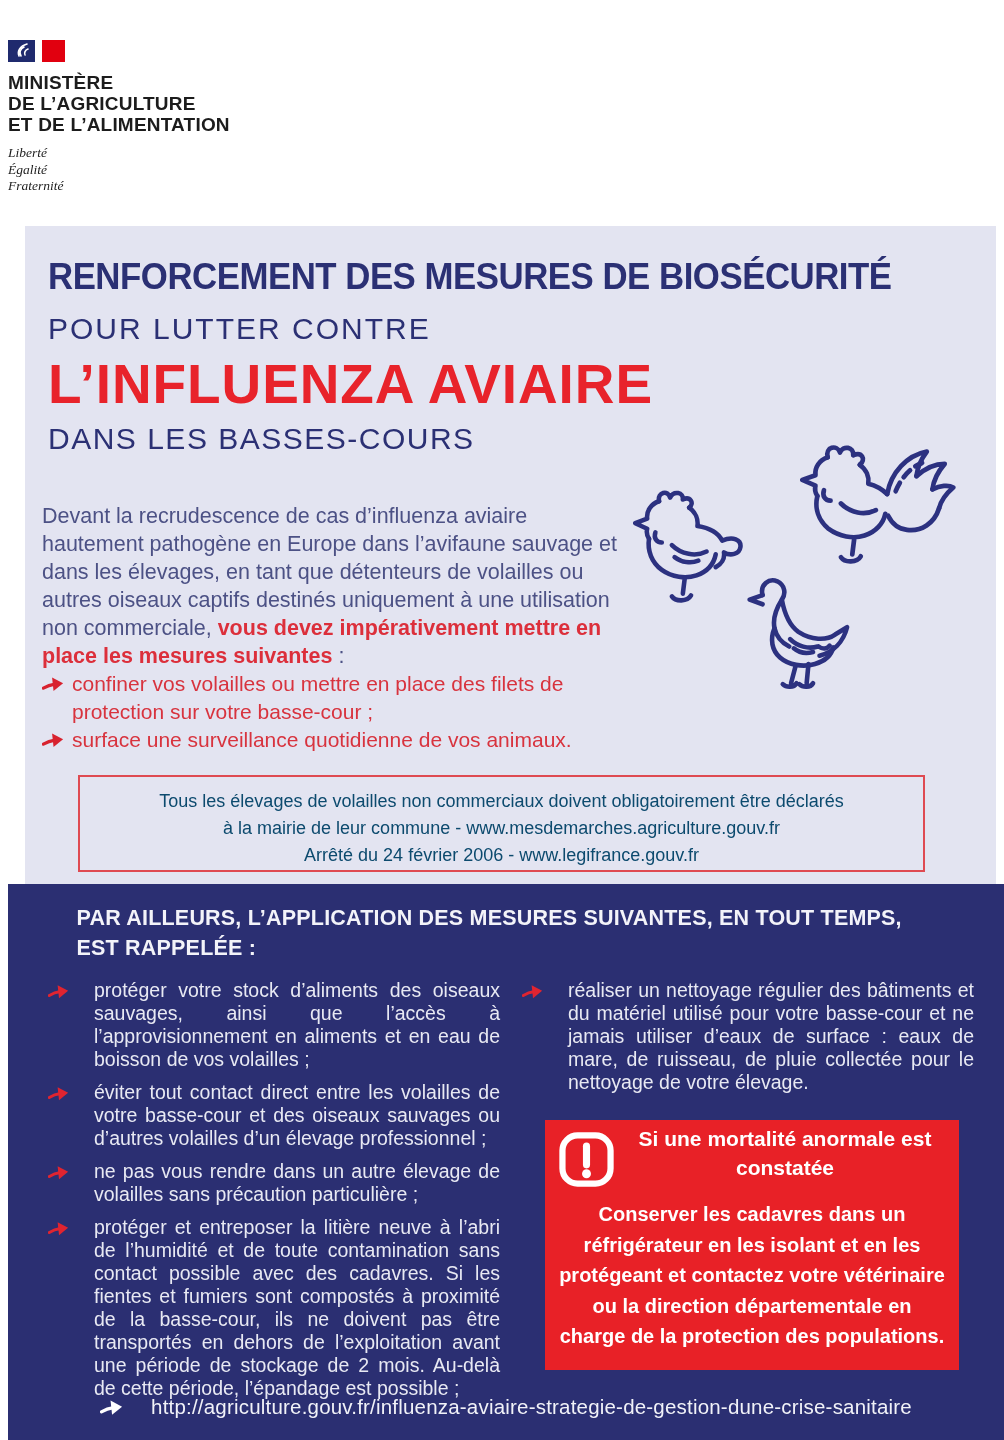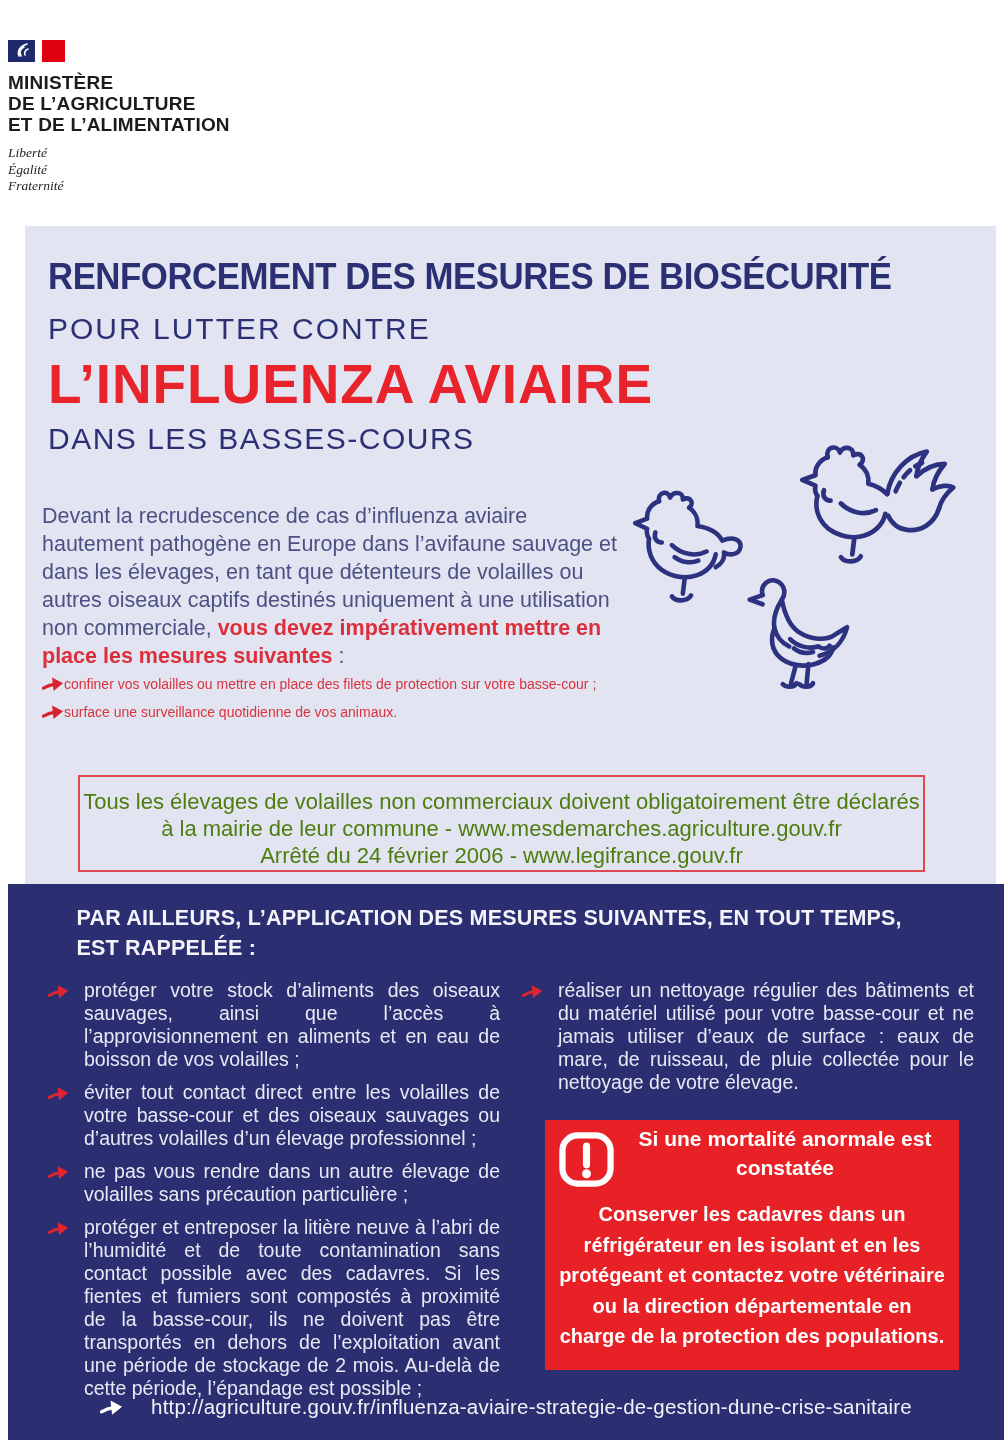--- a/index.html
+++ b/index.html
@@ -30,45 +30,45 @@
   .title-3 { margin-top:5px; font-size:56px; font-weight:800; color:#e8232b;
              letter-spacing:1px; transform:scaleX(0.98); transform-origin:left;
              white-space:nowrap; }
   .title-4 { margin-top:6px; font-size:30px; font-weight:400; color:#2b3074;
              letter-spacing:1.5px; }
 
   .intro { position:absolute; left:17px; top:276px; width:588px;
            font-size:21.5px; line-height:28px; color:#4c5185; }
   .intro .em { color:#dc2f3b; font-weight:700; }
   .intro-bullets { position:absolute; left:17px; top:444px; width:570px; }
-  .ibullet { display:flex; font-size:14px; line-height:28px;
+  .ibullet { display:flex; gap:8px; font-size:21px; line-height:28px;
              color:#d8333e; font-weight:500; }
   .ibullet .arrow-icon { color:#d8222f; margin-top:3px; }
 
   .arrow-icon { width:22px; height:22px; flex:none; display:block; }
 
   .bird { position:absolute; color:#2c3180; }
   .bird-hen     { left:592px; top:253px; width:128px; height:168px; }
   .bird-rooster { left:748px; top:216px; width:184px; height:156px; }
   .bird-goose   { left:710px; top:336px; width:124px; height:158px; }
 
   .notice { position:absolute; left:53px; top:549px; width:843px; height:82px;
             border:2px solid #df4a52; text-align:center; padding-top:11px;
             box-sizing:content-box; }
-  .notice-line { font-size:22px; line-height:27px; color:#4d7c0f; }
+  .notice-line { font-size:18px; line-height:27px; color:#0c4a6e; }
 
   
   .blue { position:absolute; left:8px; top:884px; width:996px; height:556px;
           background:#2b2f72; }
   .blue-heading { position:absolute; top:19px; left:11px; right:0; margin:0 auto;
                   width:870px; text-align:left; font-size:21.5px; font-weight:700;
                   line-height:30px; color:#f3f3f9; letter-spacing:0.2px; }
   .cols { position:absolute; left:40px; top:95px; display:flex; gap:22px; }
   .col { width:452px; }
-  .bullet { display:flex; gap:15px; margin-bottom:10px; }
+  .bullet { display:flex; gap:25px; margin-bottom:10px; }
   .bullet .arrow-icon { width:21px; height:21px; margin-top:2px; color:#e02430; }
   .bullet .btext { margin:0; font-size:19.5px; line-height:23px; text-align:justify;
                    color:#e8e9f3; }
 
   .alert { margin-left:23px; margin-top:26px; width:414px; min-height:232px;
            background:#e82127; position:relative; box-sizing:border-box;
            padding:4px 14px 18px; }
   .alert-icon { position:absolute; left:13px; top:11px; width:57px; height:57px; }
   .alert-title { margin-left:66px; text-align:center; font-size:21px; font-weight:700;
                  line-height:29px; color:#ffffff; }

